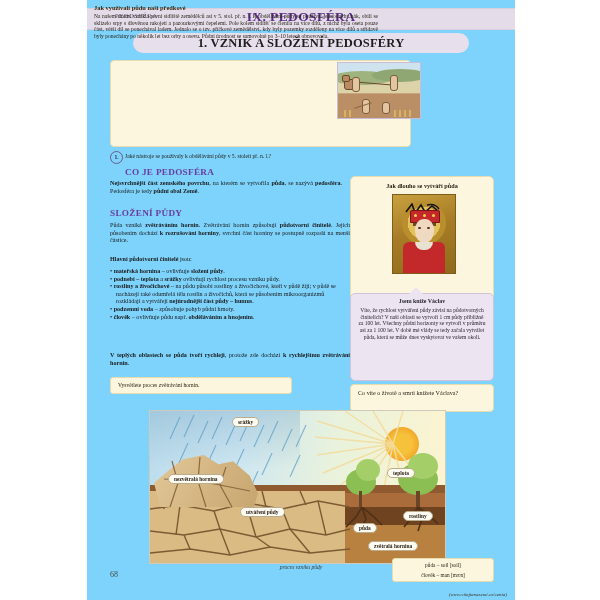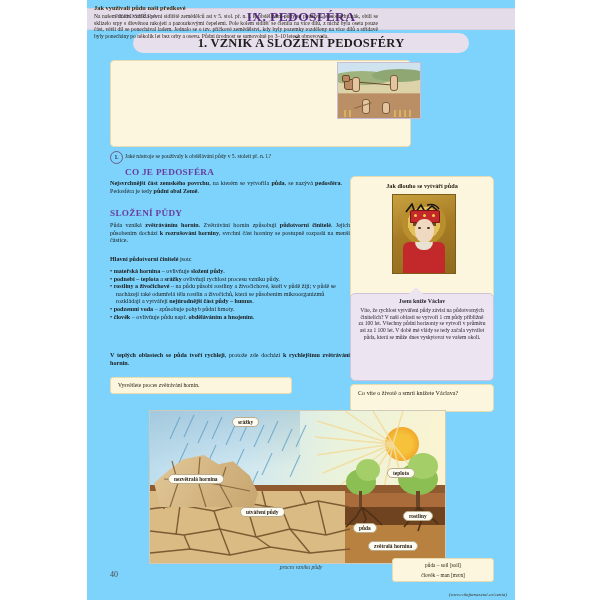--- a/index.html
+++ b/index.html
@@ -329,15 +329,15 @@
     <div class="label" style="left:218px;top:130px;">zvětralá hornina</div>
   </div>
 
   <div class="caption">proces vzniku půdy</div>
 
   <div class="vocab">
     <div>půda – soil [soil]</div>
     <div>člověk – man [mæn]</div>
   </div>
 
-  <div class="pagenum">40</div>
+  <div class="pagenum">68</div>
 
 </div>
 
 </body></html>

